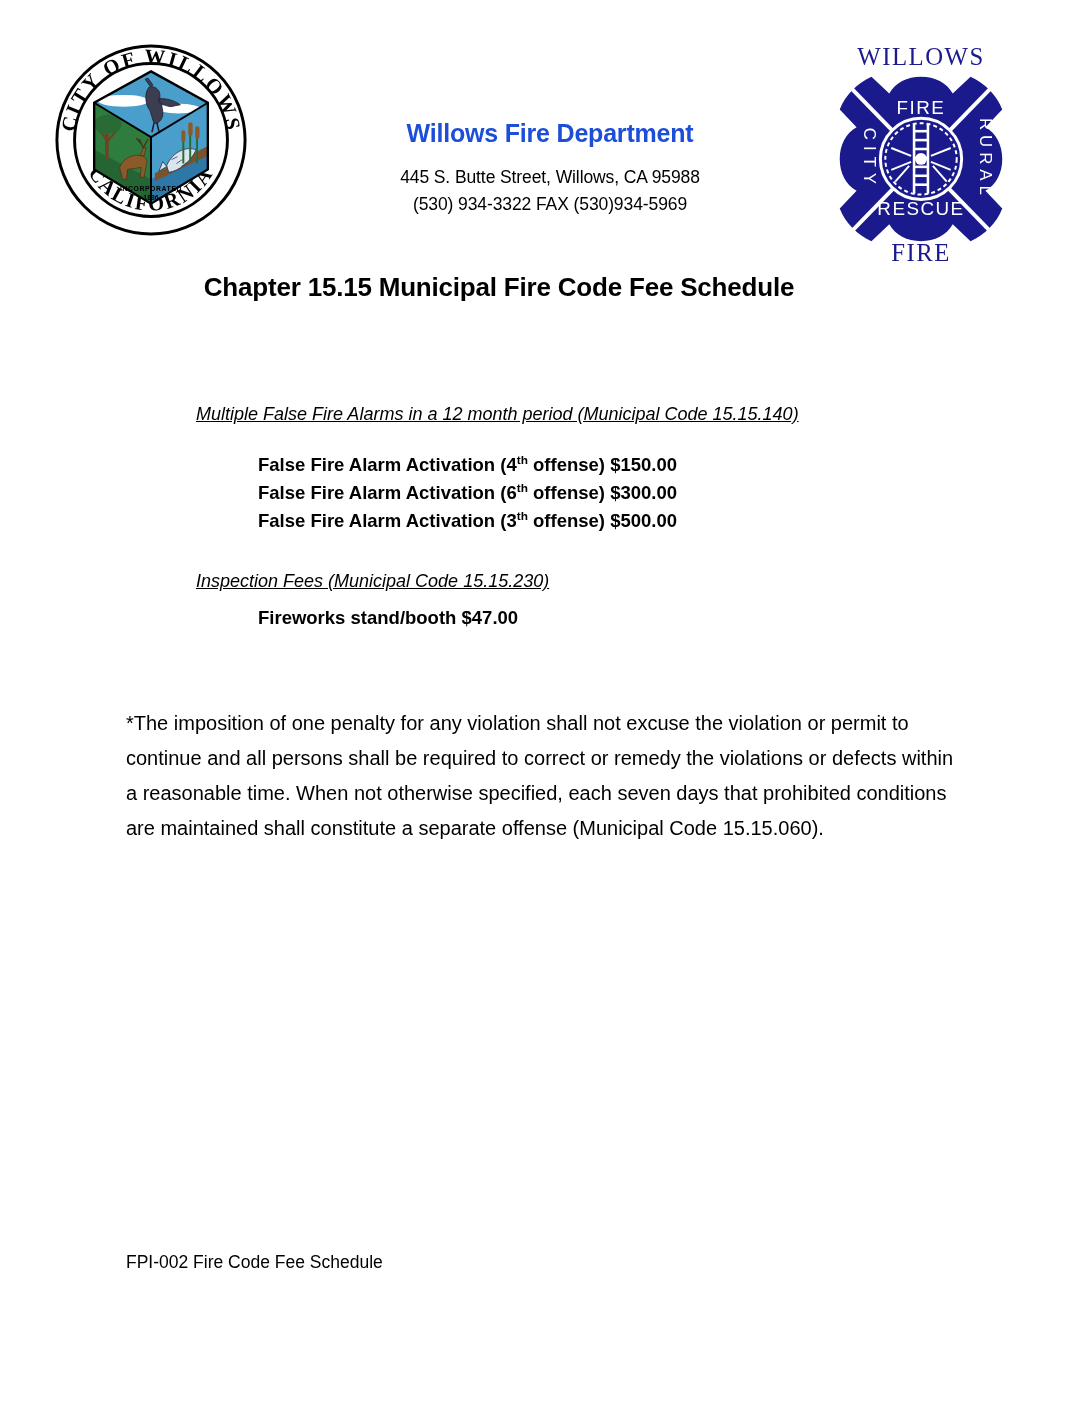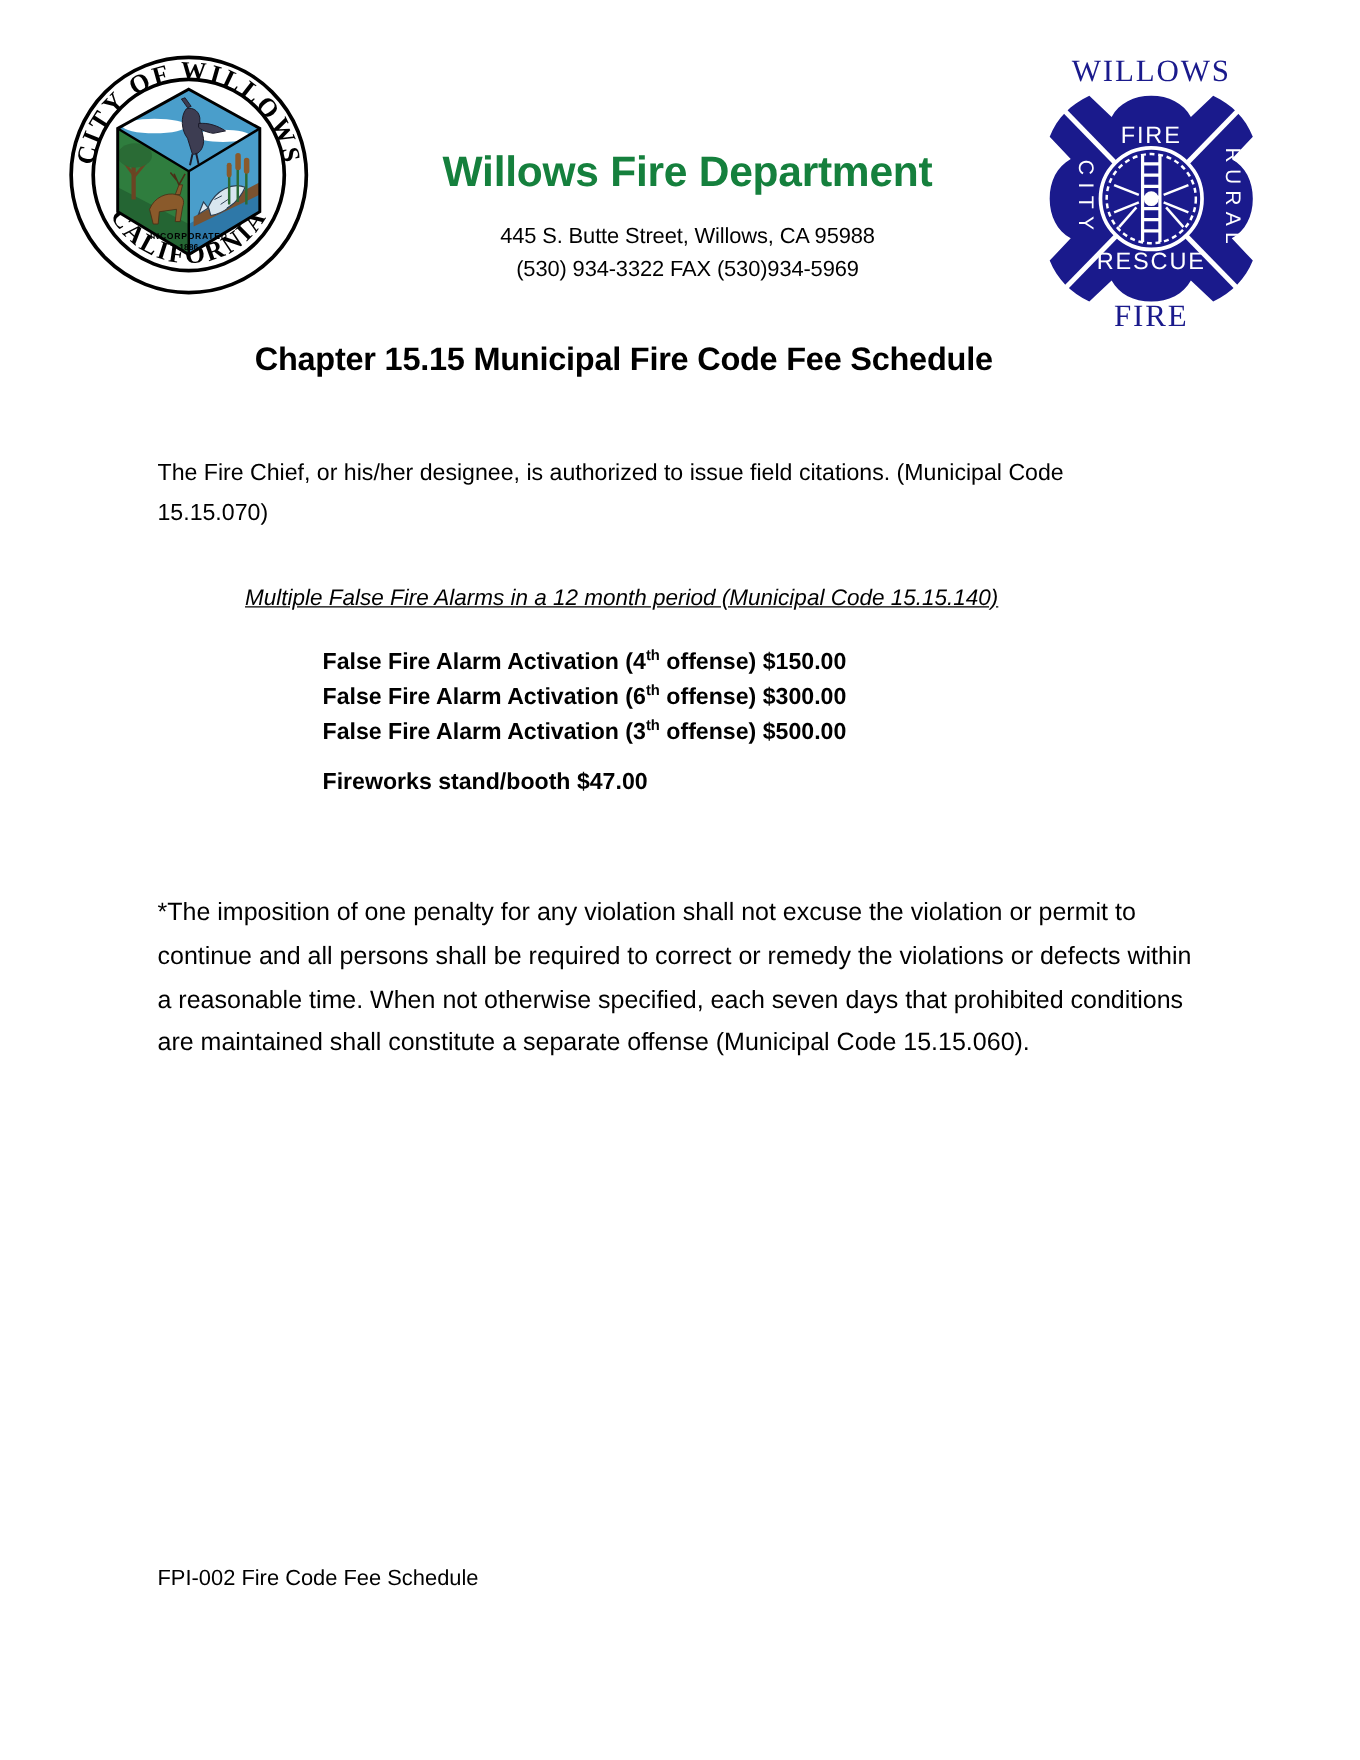--- a/index.html
+++ b/index.html
@@ -41,22 +41,22 @@
 
   
   .header-center {
     position: absolute;
     left: 280px;
     top: 118px;
     width: 540px;
     text-align: center;
   }
   .dept-name {
-    color: #15803d;
-    font-size: 34px;
+    color: #1d4ed8;
+    font-size: 25px;
     font-weight: bold;
     letter-spacing: -0.2px;
     line-height: 1.2;
     margin: 0 0 16px 0;
   }
   .dept-addr {
     font-size: 17.5px;
     line-height: 1.55;
     margin: 0;
     letter-spacing: -0.1px;
@@ -272,29 +272,29 @@
         <circle cx="110" cy="123" r="6" fill="#ffffff"></circle>
         <text x="110" y="226" text-anchor="middle" font-family="Liberation Serif, serif" font-size="25" fill="#1a1a8c" letter-spacing="1.5">FIRE</text>
       </svg>
     </div>
   </div>
 
   <div class="doc-title">Chapter 15.15 Municipal Fire Code Fee Schedule</div>
 
   <div class="body-block">
 
-    <p class="intro">The Fire Chief, or his/her designee, is authorized to issue field citations. (Municipal Code 15.15.070)</p>
 
     <div class="section-head sec1-head">Multiple False Fire Alarms in a 12 month period (Municipal Code 15.15.140)</div>
     <div class="fee-list first">
       <div class="fee-item"><span>False Fire Alarm Activation (4</span><sup>th</sup><span> offense) $150.00</span></div>
       <div class="fee-item"><span>False Fire Alarm Activation (6</span><sup>th</sup><span> offense) $300.00</span></div>
       <div class="fee-item"><span>False Fire Alarm Activation (3</span><sup>th</sup><span> offense) $500.00</span></div>
     </div>
 
+    <div class="section-head sec2-head">Inspection Fees (Municipal Code 15.15.230)</div>
     <div class="fee-list second">
       <div class="fee-item"><span>Fireworks stand/booth $47.00</span></div>
     </div>
 
     <p class="footnote">*The imposition of one penalty for any violation shall not excuse the violation or permit to continue and all persons shall be required to correct or remedy the violations or defects within a reasonable time. When not otherwise specified, each seven days that prohibited conditions are maintained shall constitute a separate offense (Municipal Code 15.15.060).</p>
   </div>
 
   <div class="footer">FPI-002 Fire Code Fee Schedule</div>
 
 </div>

